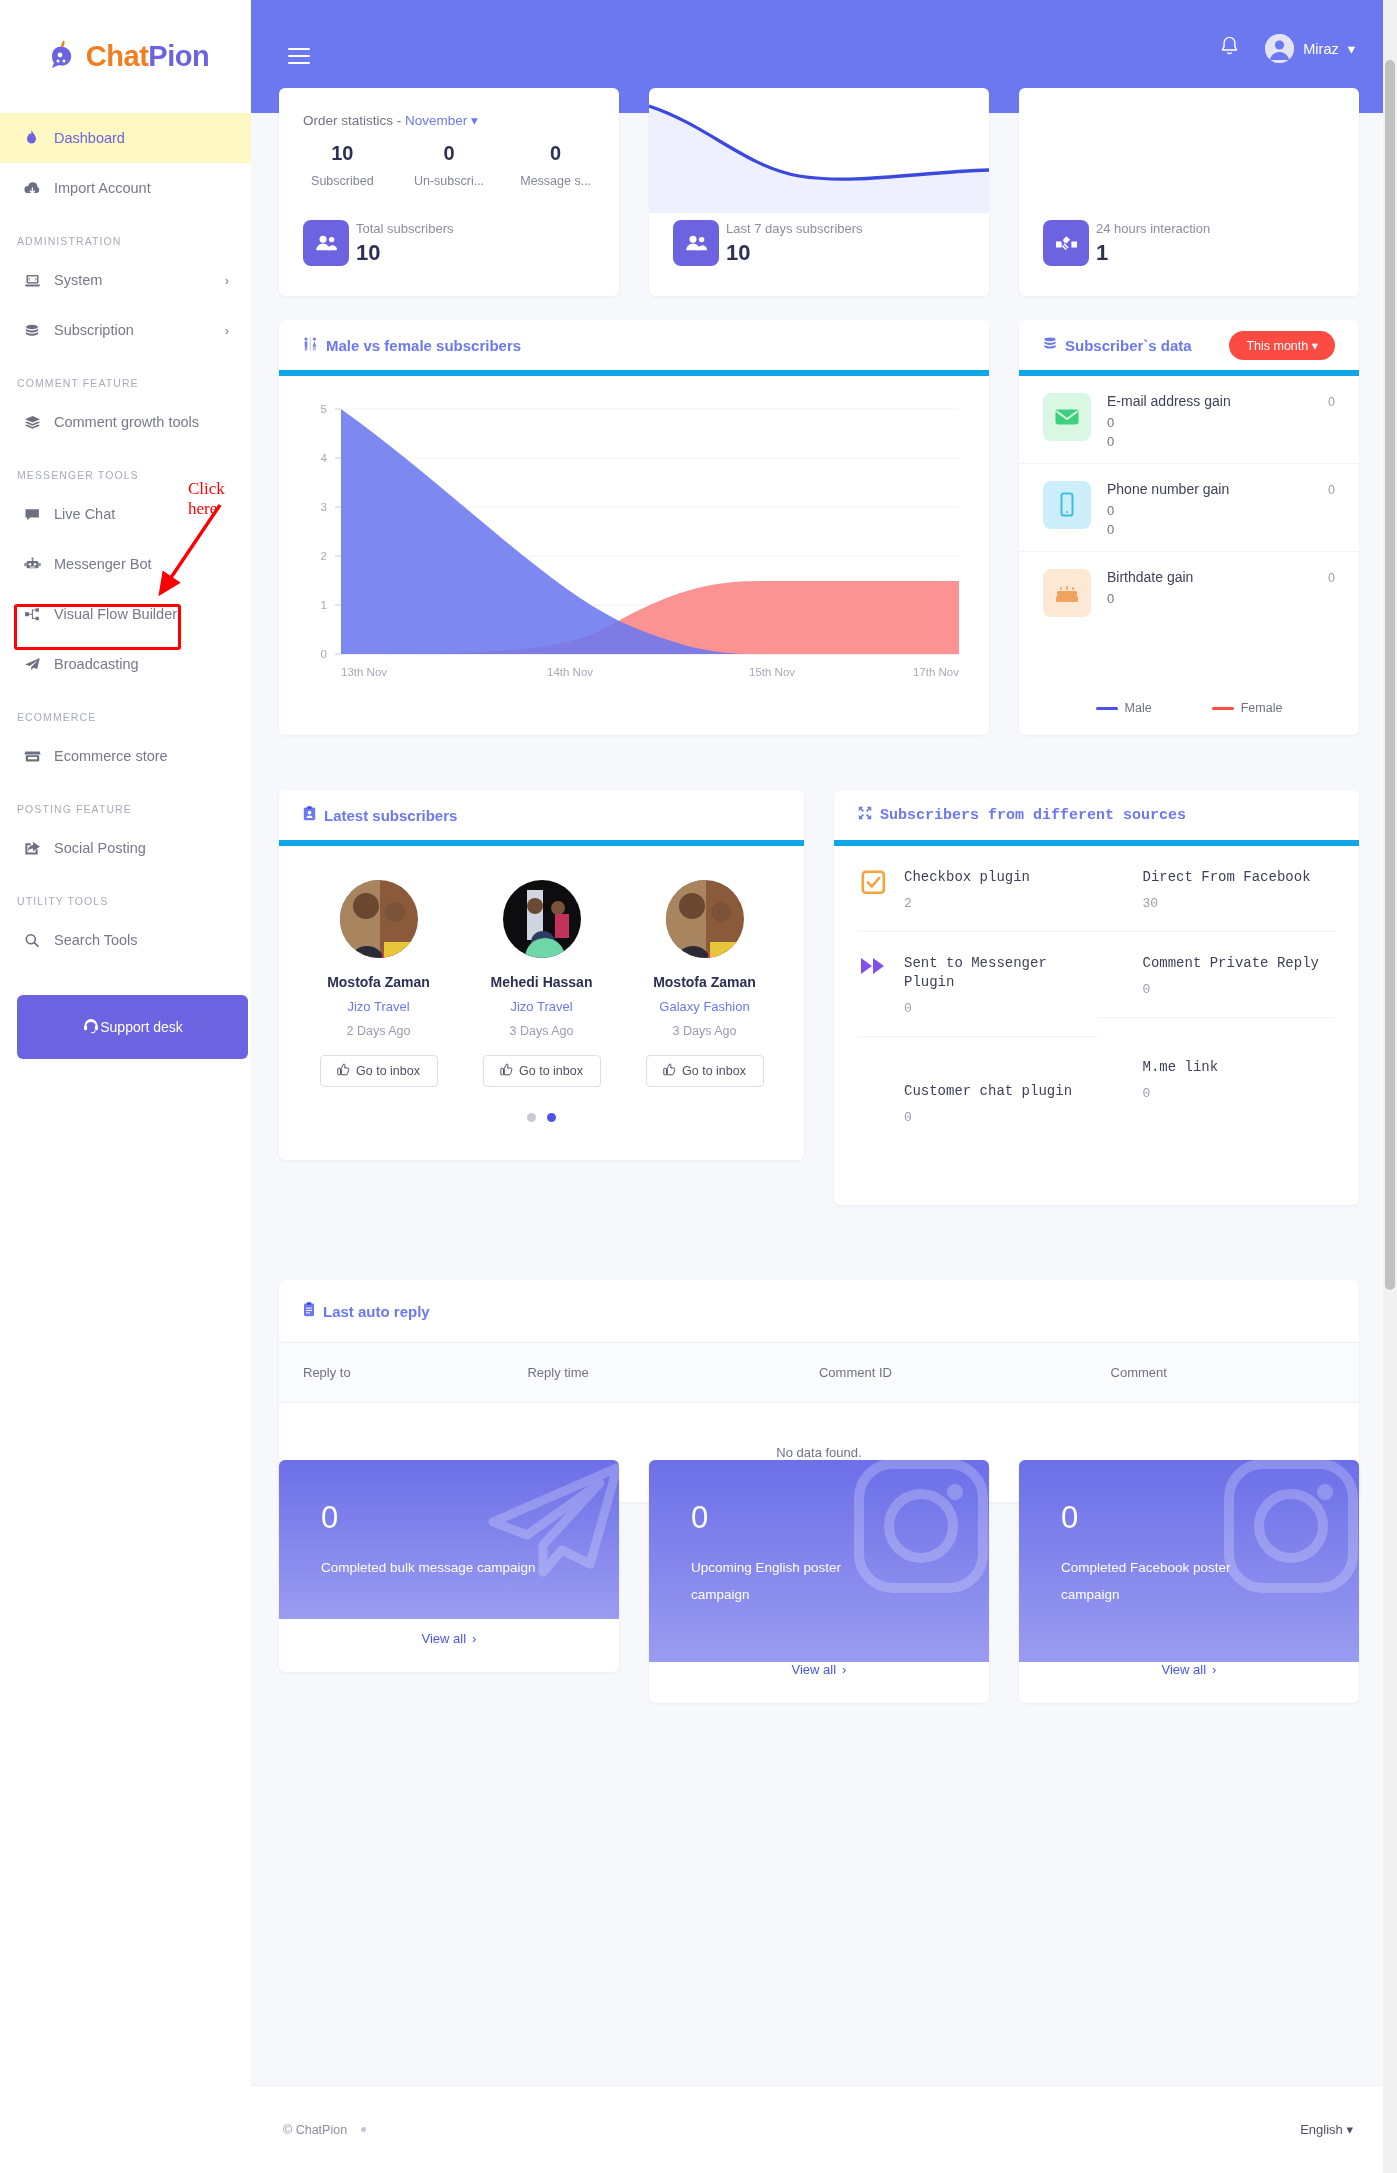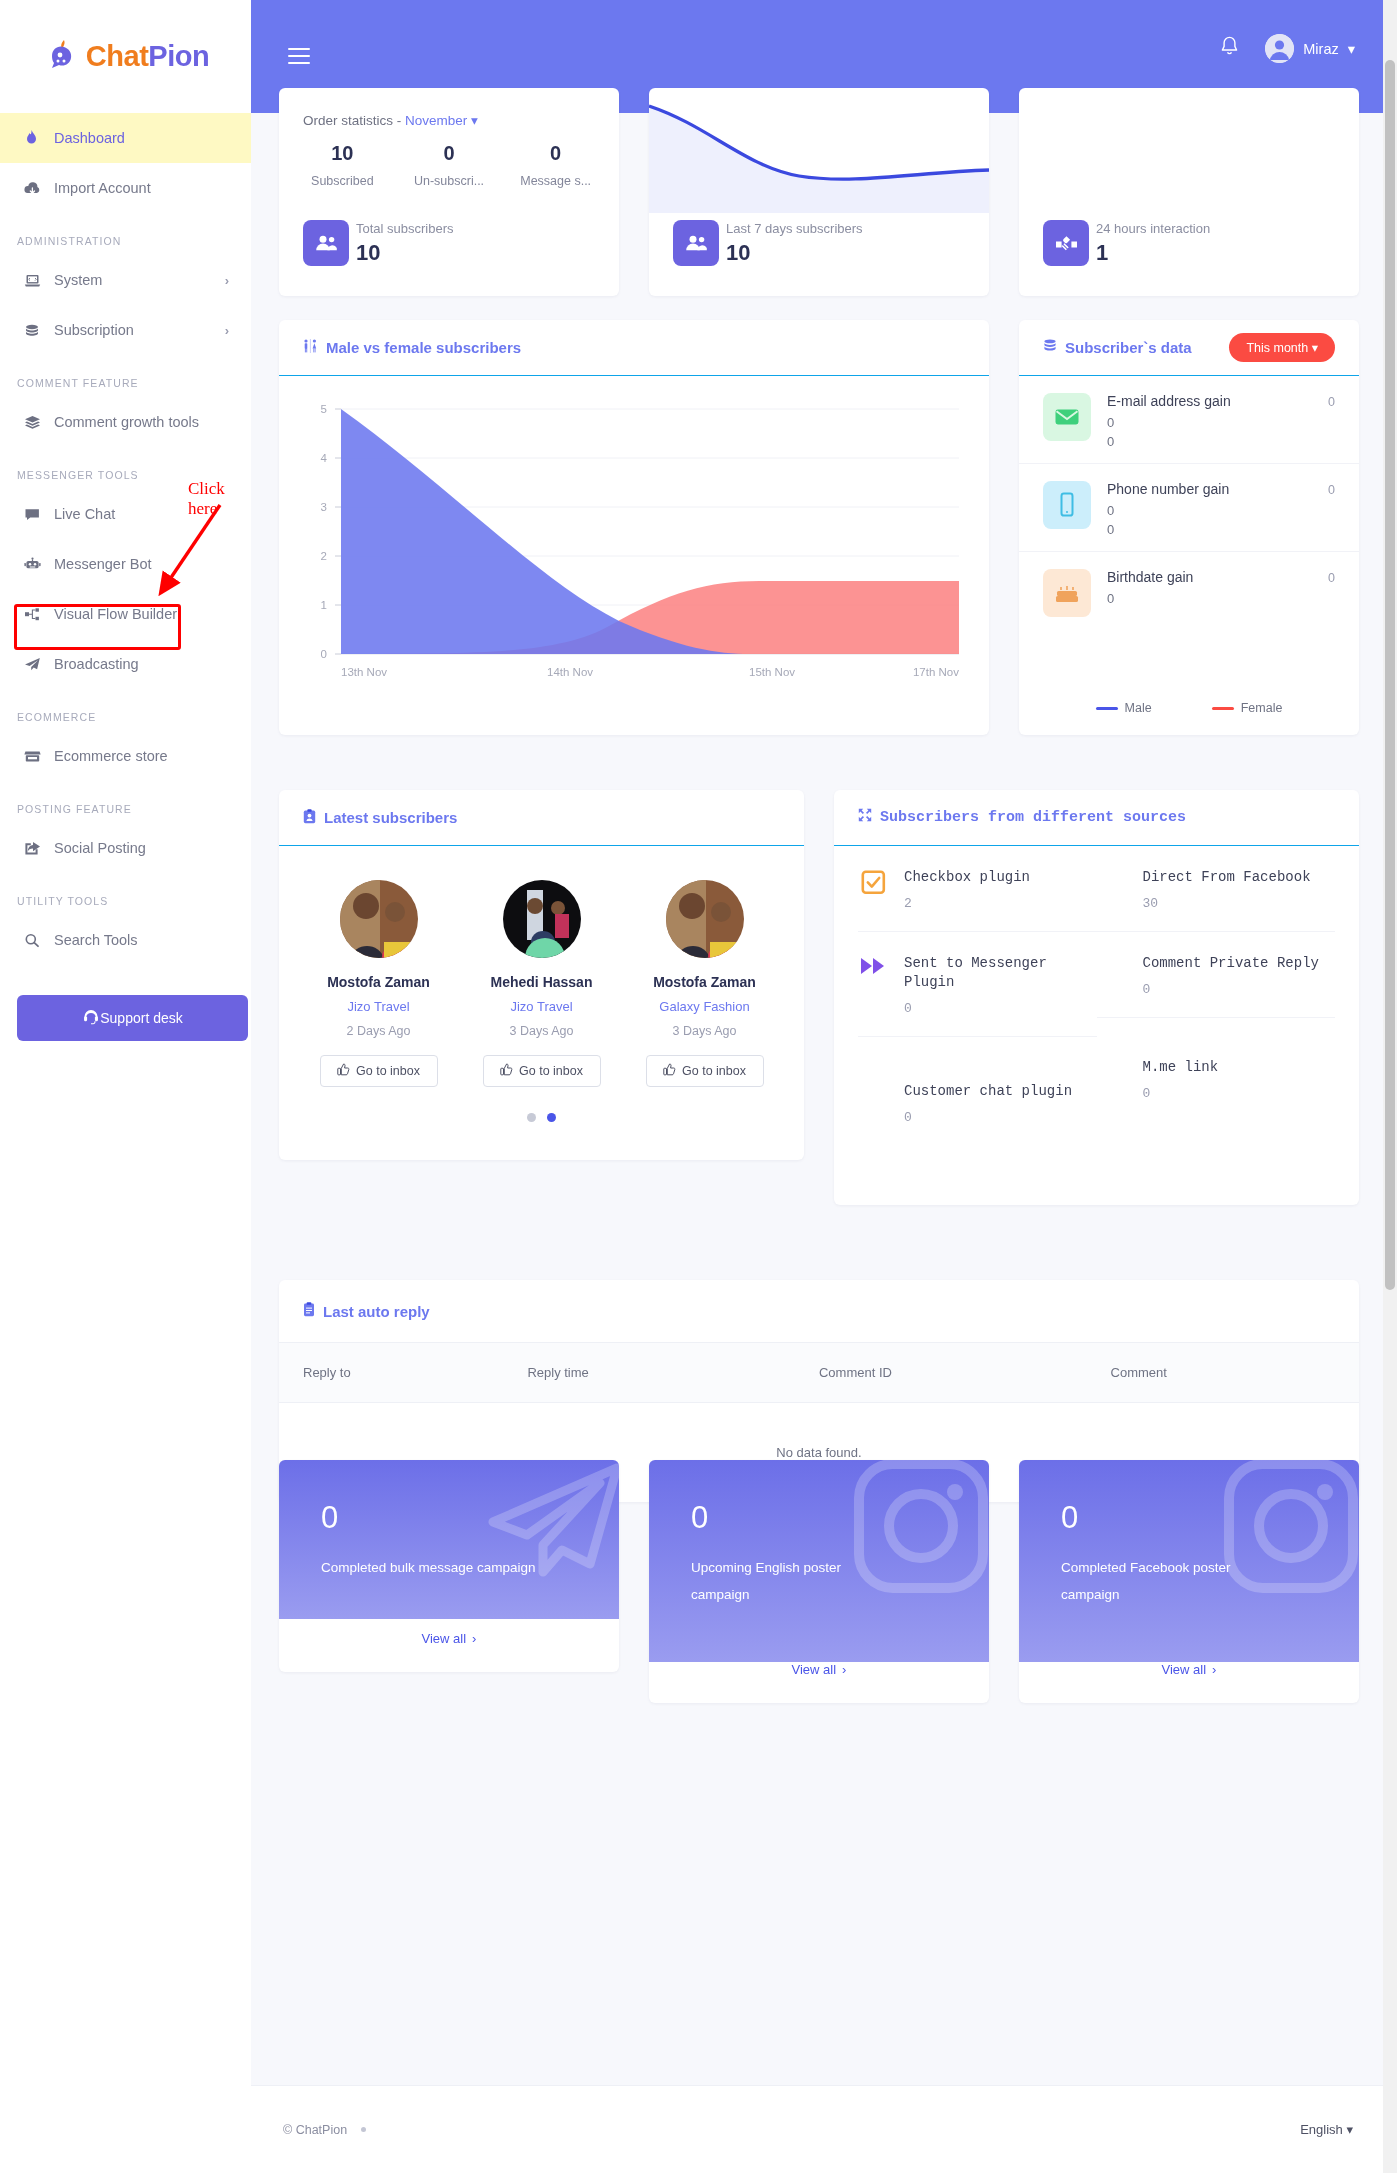--- a/index.html
+++ b/index.html
@@ -34,21 +34,21 @@
   .nav-item.active { background: #fef9c3; color: #6c63e0; }
   .nav-item.active .ic { color: #6c63e0; }
   .nav-item .caret {
     position: absolute; right: 22px; font-size: 13px; color: #9a9db0; font-weight: 700;
   }
   .nav-group {
     padding: 22px 0 8px 17px; font-size: 10.5px; letter-spacing: 1.1px;
     color: #a7aabb; text-transform: uppercase;
   }
   .support-btn {
-    margin: 30px 3px 0 17px; height: 46px; border-radius: 6px;
+    margin: 30px 3px 0 17px; height: 64px; border-radius: 6px;
     background: #6c63e0; color: #fff; display: flex; align-items: center;
     justify-content: center; font-size: 14px; cursor: pointer;
   }
   .hl-box {
     position: absolute; left: 14px; top: 604px; width: 167px; height: 46px;
     border: 3px solid #fe0000; border-radius: 3px; z-index: 9; pointer-events: none;
   }
   .click-here {
     position: absolute; left: 188px; top: 479px; color: #fe0000;
     font-family: "Liberation Serif", serif; font-size: 17px; z-index: 9;
@@ -98,21 +98,21 @@
   }
   .mini-lbl { font-size: 13px; color: #8b8ea1; }
   .mini-val { font-size: 22px; font-weight: 700; color: #2c3154; margin-top: 4px; }
   .spark { position: absolute; left: 0; top: 0; width: 100%; height: 125px; }
 
   
   .charts-row { position: absolute; left: 28px; top: 320px; width: 1080px; display: flex; gap: 30px; }
   .chart-card { width: 710px; }
   .card-head {
     height: 56px; display: flex; align-items: center; justify-content: space-between;
-    padding: 0 24px; border-bottom: 1px solid #0ea5e9;
+    padding: 0 24px; border-bottom: 6px solid #0ea5e9;
   }
   .card-title { color: #6c78ef; font-size: 15px; font-weight: 700; display: flex; align-items: center; gap: 8px; }
   .pill {
     background: #fb4b42; color: #fff; border-radius: 20px; padding: 7px 17px;
     font-size: 12.5px; cursor: pointer;
   }
   .chart-body { height: 340px; position: relative; }
 
   .sd-card { width: 340px; height: 415px; position: relative; overflow: hidden;}
   .sd-row { display: flex; align-items: flex-start; padding: 17px 24px 14px 24px; border-bottom: 1px solid #f1f2f7; }

